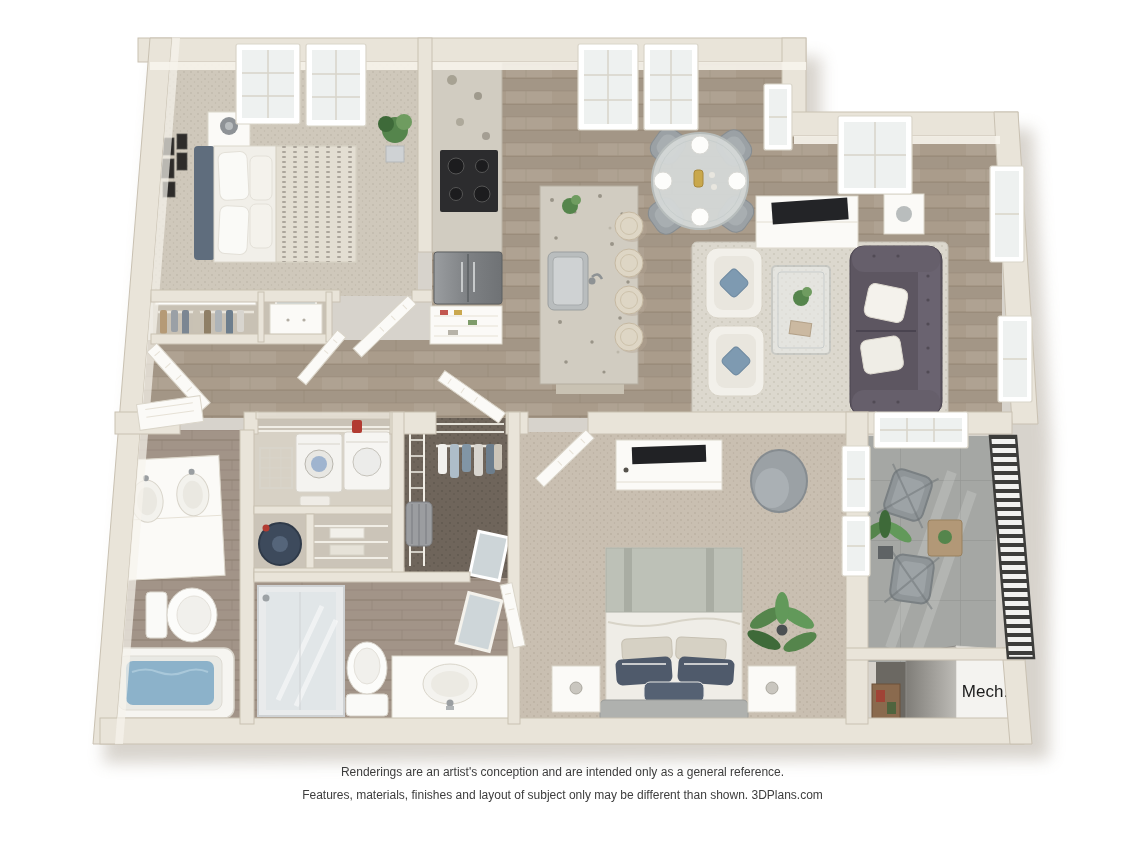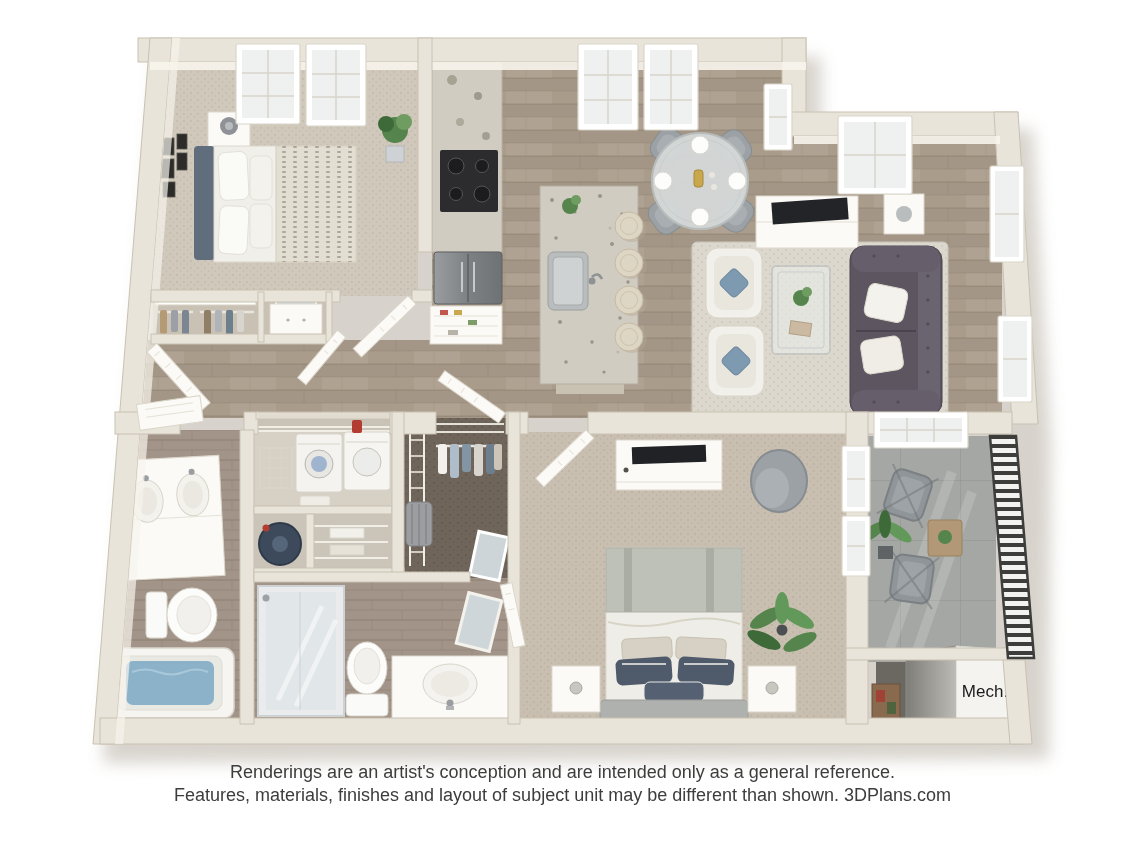--- a/index.html
+++ b/index.html
@@ -1,21 +1,21 @@
 <!DOCTYPE html>
 <html style="--wall: #e9e4d9; --wall_line: #c9c1b2; --wall_inner: #f7f4ec; --wood: #aa9c8b; --wood_line: #968875; --carpet1: #cfc8bb; --carpet1_dot: #c1baac; --carpet2: #c9bfb1; --carpet2_dot: #bbb0a1; --bath_tile: #a29488; --bath_line: #8e8073; --closet_floor: #6f655b; --closet_dot: #5f574e; --balcony_floor: #a5a7a4; --balcony_line: #969894; --rug: #dcd8ce; --rug_dot: #cdc8bc; --sofa: #5d5661; --sofa_dark: #4a4450; --pillow_blue: #7e9ab1; --navy: #4f5a6b; --sage: #bdc1b7; --headboard_blue: #5f6d7d; --headboard_gray: #afb1ae; --water: #8cb2ca; --granite: #d1ccc1; --stool: #ded6c5; --appliance: #2c2c2e; --steel: #8d9093; --chair_gray: #9ba1a5; --glass: #dfe5e7; --plant: #55854c; --plant_dark: #3e6a39; --door: #fbfaf7; --frame: #dad5c9; --railing: #3d3d3b; --mech_floor: #6b6862; --crate: #8a6a4e; --text: #3d3d3d; --mech_text: #1b1b1b;"><head>
 <meta charset="utf-8">
 <style>
   html,body{margin:0;padding:0;background:#ffffff;}
   body{width:1125px;height:844px;font-family:"Liberation Sans",sans-serif;}
   .stage{position:relative;width:1125px;height:844px;overflow:hidden;background:#ffffff;}
   .stage svg{position:absolute;left:0;top:0;}
   svg text{font-family:"Liberation Sans",sans-serif;}
   .disclaimer{position:absolute;left:0;right:0;top:761px;text-align:center;
-    font-size:18px;line-height:23px;color:var(--text,#3d3d3d);}
+    font-size:12px;line-height:23px;color:var(--text,#3d3d3d);}
   
   .wall{fill:var(--wall,#e9e4d9);stroke:var(--wall_line,#c9c1b2);stroke-width:1;}
   .wallface{fill:var(--wall_inner,#f7f4ec);}
   .wood{fill:url(#pWood);} .carpet1{fill:url(#pCarpet1);} .carpet2{fill:url(#pCarpet2);}
   .bathfloor{fill:url(#pBath);} .closetfloor{fill:url(#pCloset);}
   .balconyfloor{fill:url(#pBalcony);} .rugfill{fill:url(#pRug);}
   .win-frame{fill:#ffffff;stroke:var(--frame,#dad5c9);stroke-width:1.2;}
   .win-glass{fill:#eef1f0;}
   .win-bar{stroke:#d8d4c9;stroke-width:1.5;fill:none;}
   .door{fill:var(--door,#fbfaf7);stroke:var(--frame,#dad5c9);stroke-width:1;}
@@ -630,15 +630,15 @@
     </g>
   </g>
 
   <g>
     <polygon points="990,436 1016,436 1034,658 1008,658" fill="url(#pRail)" stroke="var(--railing,#3d3d3b)" stroke-width="2.5"></polygon>
   </g>
 </svg>
 
 <div class="disclaimer">
   <div>Renderings are an artist's conception and are intended only as a general reference.</div>
-  <div>Features, materials, finishes and layout of subject unit may be different than shown. 3DPlans.com</div>
+  <div>Features, materials, finishes and layout of subject only may be different than shown. 3DPlans.com</div>
 </div>
 </div>
 
 </body></html>

